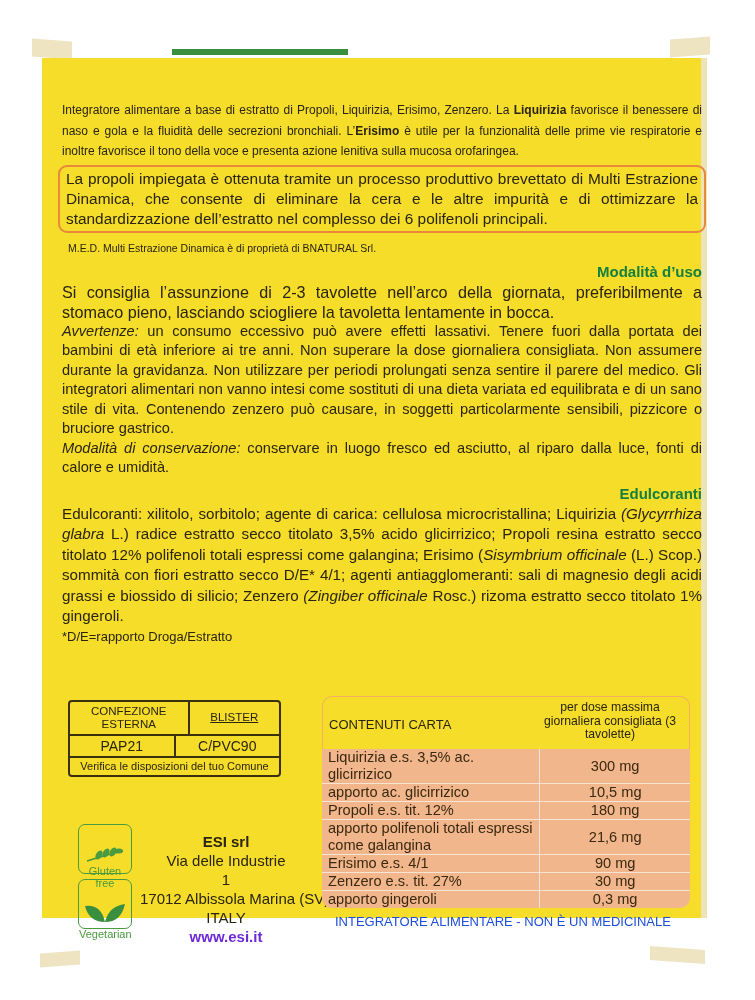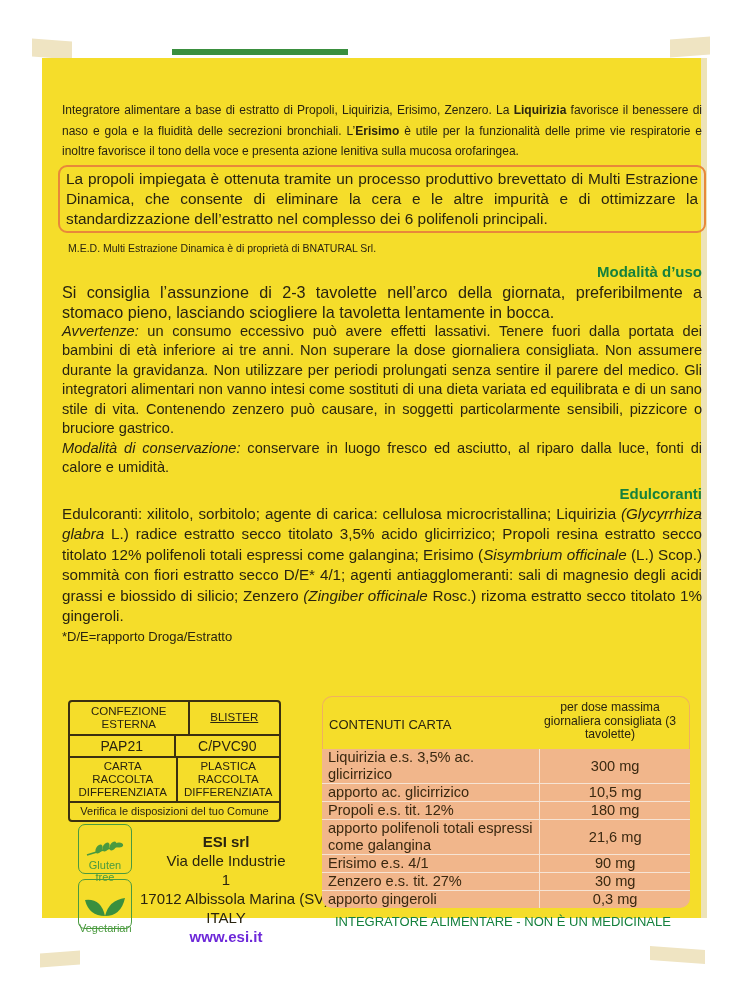--- a/index.html
+++ b/index.html
@@ -24,34 +24,34 @@
   .warn { font-size:14.6px; line-height:19.5px; }
   .ingr { font-size:15.2px; line-height:20.5px; }
   .dfoot { font-size:13px; margin-top:0; }
   .recycle { position:absolute; left:68px; top:700px; width:209px; border:2px solid #3a3010; border-radius:4px; font-size:11.5px; text-align:center; line-height:13px; }
   .recycle .row { display:flex; border-bottom:2px solid #3a3010; }
   .recycle .row:last-child { border-bottom:none; }
   .recycle .c { flex:1; padding:2px 0; }
   .recycle .c + .c { border-left:2px solid #3a3010; }
   .recycle .full { flex:1; padding:2px 0; font-size:11px; }
   .badges { position:absolute; left:78px; top:824px; width:56px; }
-  .badge { border:1.5px solid #4a9a3f; border-radius:7px; width:54px; height:50px; margin-bottom:5px; color:#4a9a3f; text-align:center; font-size:11px; line-height:12px; box-sizing:border-box; padding-top:16px; }
+  .badge { border:1.5px solid #4a9a3f; border-radius:7px; width:54px; height:50px; margin-bottom:5px; color:#4a9a3f; text-align:center; font-size:11px; line-height:12px; box-sizing:border-box; padding-top:22px; }
   .company { position:absolute; left:140px; top:832px; width:150px; text-align:right; font-size:15px; line-height:19px; }
   .company .name { font-weight:bold; text-align:center; padding-left:22px; }
   .company .url { color:#6d28d9; font-weight:bold; text-align:center; padding-left:22px; }
   .company .c2 { text-align:center; padding-left:22px; }
   .nutri { position:absolute; left:322px; top:696px; width:368px; }
   .nutri .hdr { display:flex; border:1.5px solid #f0b060; border-bottom:none; border-radius:10px 10px 0 0; padding:4px 6px 0 6px; height:48px; }
   .nutri .hdr .l { flex:1; font-size:13px; padding-top:16px; }
   .nutri .hdr .r { width:146px; text-align:center; font-size:12.2px; line-height:13.5px; }
   .nutri table { width:100%; border-collapse:collapse; background:#f1b68b; border-radius:0 0 10px 10px; font-size:14.6px; color:#3a2810; }
   .nutri td { padding:0 6px; border-bottom:1.5px solid #f6e4d4; line-height:17px; }
   .nutri td.v { width:134px; text-align:center; border-left:1.5px solid #f6e4d4; }
   .nutri tr:last-child td { border-bottom:none;margin-top:44px; }
-  .disclaimer { position:absolute; left:335px; top:914px; font-size:13px; color:#15803d; }
+  .disclaimer { position:absolute; left:335px; top:914px; font-size:13px; color:#1d4ed8; }
 </style>
 </head>
 <body>
 
 <div class="flap tl"></div>
 <div class="flap tr"></div>
 <div class="flap bl"></div>
 <div class="flap br"></div>
 
 <div class="box"></div>
@@ -79,24 +79,20 @@
 </div>
 
 <div class="recycle">
   <div class="row">
     <div class="c" style="padding:3px 14px;">CONFEZIONE ESTERNA</div>
     <div class="c" style="padding-top:9px;text-decoration:underline;">BLISTER</div>
   </div>
   <div class="row">
     <div class="c" style="font-size:14px;line-height:16px;">PAP21</div>
     <div class="c" style="font-size:14px;line-height:16px;">C/PVC90</div>
-  </div>
-  <div class="row">
-    <div class="c" style="padding:2px 6px;">CARTA RACCOLTA DIFFERENZIATA</div>
-    <div class="c" style="padding:2px 4px;">PLASTICA RACCOLTA DIFFERENZIATA</div>
   </div>
   <div class="row">
     <div class="full">Verifica le disposizioni del tuo Comune</div>
   </div>
 </div>
 
 <div class="badges">
   <div class="badge">
     <svg width="40" height="16" viewBox="0 0 40 16">
       <path d="M2 14 Q20 8 38 4" stroke="#4a9a3f" stroke-width="1.5" fill="none"></path>

